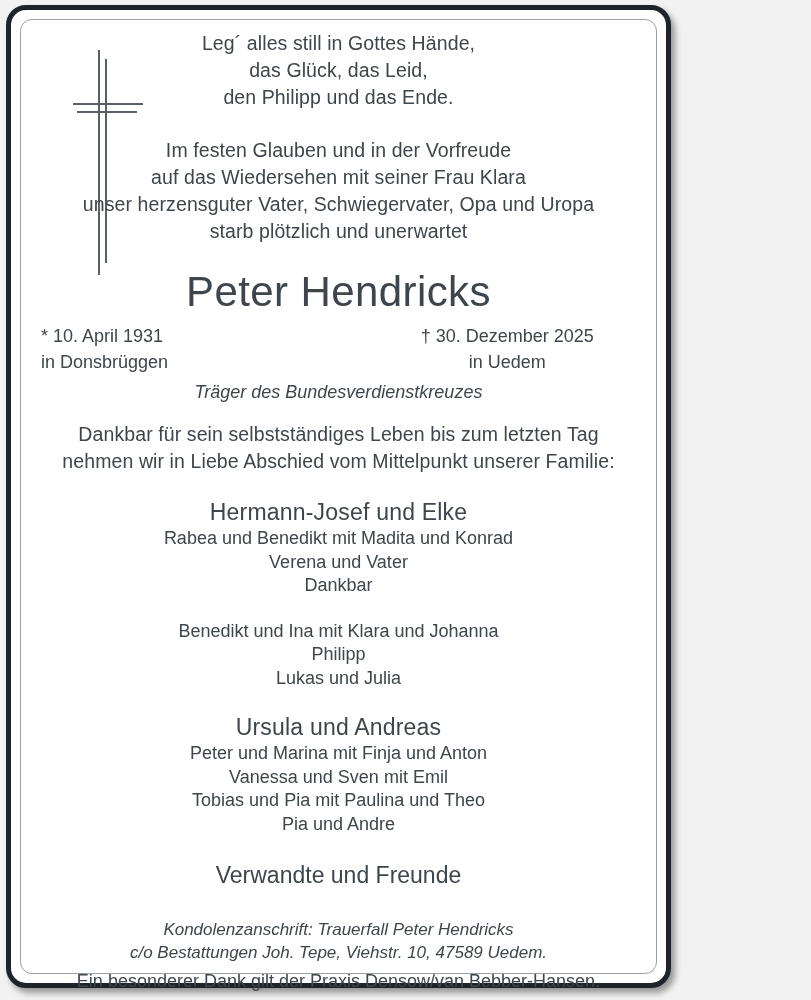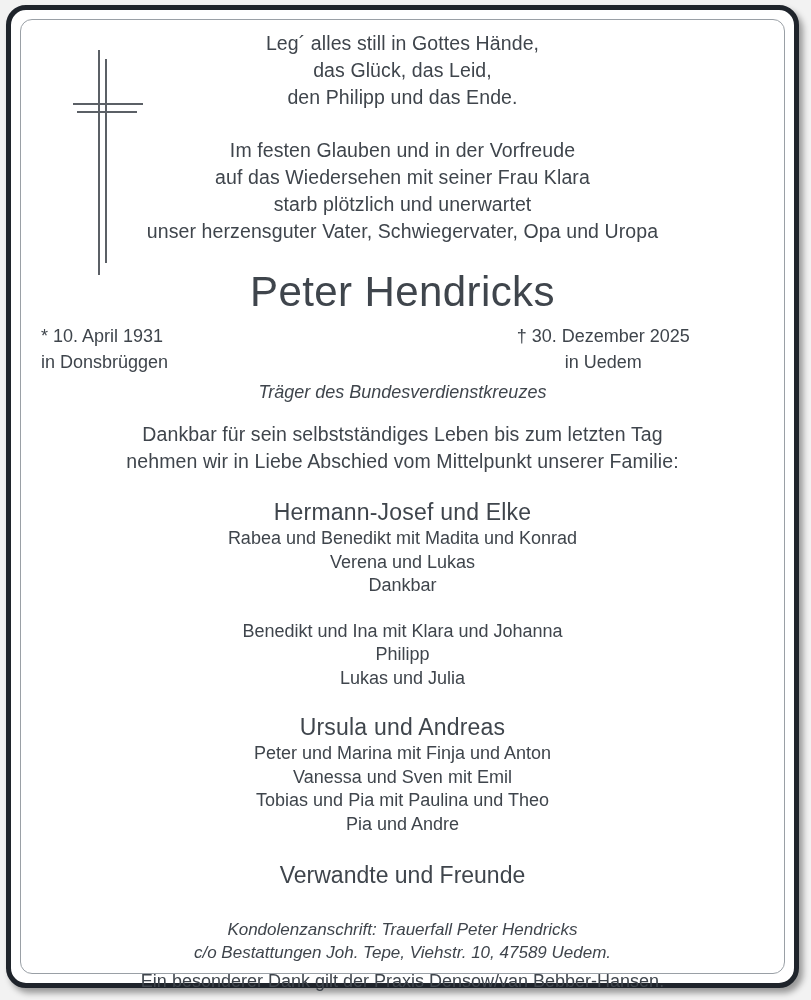--- a/index.html
+++ b/index.html
@@ -13,21 +13,21 @@
     font-family: "Liberation Sans", sans-serif;
     color: #3f454c;
     overflow: hidden;
   }
 
   
   #obituary-card {
     position: absolute;
     left: 6px;
     top: 5px;
-    width: 793px;
+    width: 665px;
     height: 983px;
     box-sizing: border-box;
     border: 5px solid #1f242b;
     border-radius: 20px;
     background: #ffffff;
     box-shadow: 4px 5px 6px rgba(0,0,0,0.38);
   }
   #inner-border {
     position: absolute;
     left: 9px;
@@ -156,22 +156,22 @@
 
     <div id="verse-block">
       <div class="verse-line">Leg´ alles still in Gottes Hände,</div>
       <div class="verse-line">das Glück, das Leid,</div>
       <div class="verse-line">den Philipp und das Ende.</div>
     </div>
 
     <div id="intro-block">
       <div class="intro-line">Im festen Glauben und in der Vorfreude</div>
       <div class="intro-line">auf das Wiedersehen mit seiner Frau Klara</div>
+      <div class="intro-line">unser herzensguter Vater, Schwiegervater, Opa und Uropa</div>
       <div class="intro-line">starb plötzlich und unerwartet</div>
-      <div class="intro-line">unser herzensguter Vater, Schwiegervater, Opa und Uropa</div>
     </div>
 
     <div id="deceased-name">Peter Hendricks</div>
 
     <div id="dates-row">
       <div class="date-col birth">
         <div>* 10. April 1931</div>
         <div>in Donsbrüggen</div>
       </div>
       <div class="date-col death">
@@ -183,21 +183,21 @@
     <div id="honor-line">Träger des Bundesverdienstkreuzes</div>
 
     <div id="thanks-block">
       <div class="thanks-line">Dankbar für sein selbstständiges Leben bis zum letzten Tag</div>
       <div class="thanks-line">nehmen wir in Liebe Abschied vom Mittelpunkt unserer Familie:</div>
     </div>
 
     <div class="family-group">
       <div class="family-head">Hermann-Josef und Elke</div>
       <div class="family-member">Rabea und Benedikt mit Madita und Konrad</div>
-      <div class="family-member">Verena und Lukas</div>
+      <div class="family-member">Verena und Vater</div>
       <div class="family-member">Dankbar</div>
     </div>
 
     <div class="family-group">
       <div class="family-member">Benedikt und Ina mit Klara und Johanna</div>
       <div class="family-member">Philipp</div>
       <div class="family-member">Lukas und Julia</div>
     </div>
 
     <div class="family-group">

